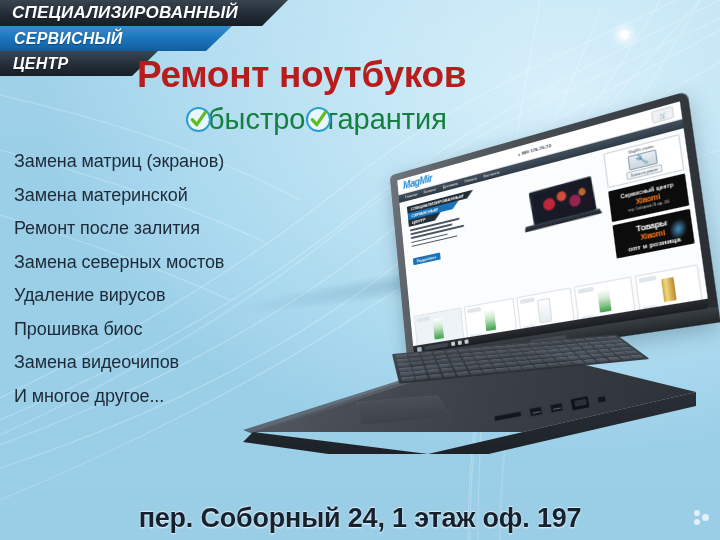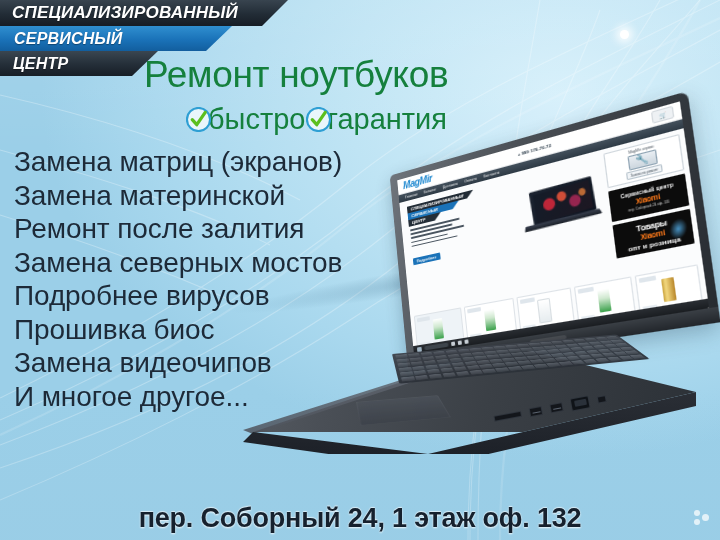--- a/index.html
+++ b/index.html
@@ -89,25 +89,25 @@
     width: 158px;
     font-size: 16px;
     padding-left: 13px;
     background: linear-gradient(180deg, #3a4651 0%, #242e38 55%, #171e26 100%);
     clip-path: polygon(0 0, 158px 0, 132px 25px, 0 25px);
   }
 
   
   .headline {
     position: absolute;
-    left: 144px;
+    left: 137px;
     top: 54px;
     font-size: 37px;
-    font-weight: normal;
-    color: #15803d;
+    font-weight: bold;
+    color: #b91c1c;
     letter-spacing: -0.3px;
     white-space: nowrap;
   }
   .subline {
     position: absolute;
     left: 186px;
     top: 103px;
     display: flex;
     align-items: center;
     font-size: 29px;
@@ -126,21 +126,21 @@
   .sub-word { margin-right: 0px; }
 
   
   .services {
     position: absolute;
     left: 14px;
     top: 145px;
     width: 340px;
   }
   .service-item {
-    font-size: 28px;
+    font-size: 18px;
     line-height: 33.5px;
     color: #1d2a38;
     white-space: nowrap;
     letter-spacing: -0.1px;
   }
 
   
   .address {
     position: absolute;
     left: 0;
@@ -784,27 +784,27 @@
         <div class="port port-lock"></div>
       </div>
     </div>
   </div>
 
   <div class="services">
     <div class="service-item">Замена матриц (экранов)</div>
     <div class="service-item">Замена материнской</div>
     <div class="service-item">Ремонт после залития</div>
     <div class="service-item">Замена северных мостов</div>
-    <div class="service-item">Подробнее вирусов</div>
+    <div class="service-item">Удаление вирусов</div>
     <div class="service-item">Прошивка биос</div>
     <div class="service-item">Замена видеочипов</div>
     <div class="service-item">И многое другое...</div>
   </div>
 
-  <div class="address">пер. Соборный 24, 1 этаж оф. 132</div>
+  <div class="address">пер. Соборный 24, 1 этаж оф. 197</div>
 
   <div class="watermark">
     <span class="wm-dots">
       <i></i>
         <i></i>
         <i></i>
     </span>
   </div>
 
 </div>

